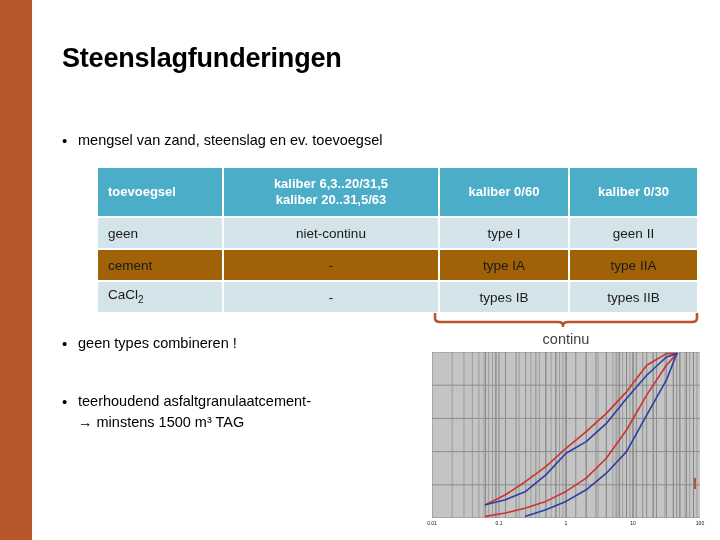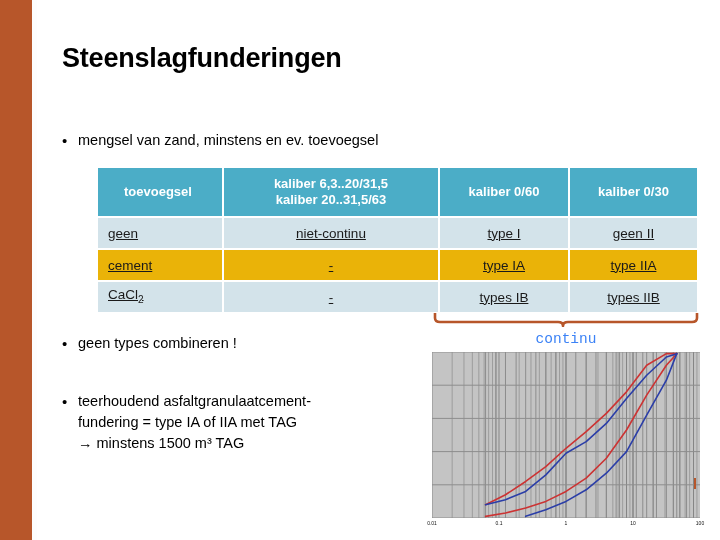--- a/index.html
+++ b/index.html
@@ -99,37 +99,36 @@
     font-size: 13px;
     font-weight: bold;
     line-height: 16px;
     height: 48px;
     vertical-align: middle;
     text-align: center;
     font-family: "Liberation Sans", sans-serif;
   }
   .tbl th.th-left {
     text-align: left;
-    padding-left: 26px;
+    padding-left: 10px;
   }
   .tbl td {
     font-size: 13.5px;
     line-height: 17px;
     height: 30px;
     vertical-align: middle;
     text-align: center;
     color: #1a1a1a;
-    text-decoration: underline;
   }
   .tbl td.c-left {
     text-align: left;
     padding-left: 10px;
   }
   .row-a td { background: #d3e3ea; }
-  .row-b td { background: #eab308; }
+  .row-b td { background: #a16207; }
   .cacl { color: #5c6d73; font-size: 14.5px; }
   .cacl sub { font-size: 10px; }
 
   .col1 { width: 124px; }
   .col2 { width: 214px; }
   .col3 { width: 128px; }
   .col4 { width: 127px; }
 
   
   .brace {
@@ -138,23 +137,23 @@
     top: 313px;
     width: 268px;
     height: 14px;
   }
   .brace-label {
     position: absolute;
     left: 432px;
     top: 331px;
     width: 268px;
     text-align: center;
-    font-family: Liberation Mono, monospace;
+    font-family: Liberation Sans, sans-serif;
     font-size: 14.5px;
-    color: #3b82f6;
+    color: #404040;
   }
 
   
   .chart-wrap {
     position: absolute;
     left: 432px;
     top: 352px;
     width: 268px;
     height: 184px;
   }
@@ -196,21 +195,21 @@
 
 <div id="slide">
 
   <div class="side-band"></div>
   <div class="side-band-gap"></div>
 
   <div class="title">Steenslagfunderingen</div>
 
   <div class="bullet" id="bullet-1">
     <span class="dot">•</span>
-    <span class="btext">mengsel van zand, minstens en ev. toevoegsel</span>
+    <span class="btext">mengsel van zand, steenslag en ev. toevoegsel</span>
   </div>
 
   <table class="tbl">
     <colgroup>
       <col class="col1">
         <col class="col2">
         <col class="col3">
         <col class="col4">
     </colgroup>
     <thead>
@@ -253,21 +252,20 @@
 
   <div class="bullet" id="bullet-2">
     <span class="dot">•</span>
     <span class="btext">geen types combineren !</span>
   </div>
 
   <div class="bullet" id="bullet-3">
     <span class="dot">•</span>
     <span class="btext">
       <span class="indent-line">teerhoudend asfaltgranulaatcement-</span>
-      <span class="indent-line">fundering = type IA of IIA met TAG</span>
       <span class="indent-line">→ minstens 1500 m³ TAG</span>
     </span>
   </div>
 
   <div class="chart-wrap">
     <div class="chart-plot">
       <svg id="chart-svg" width="268" height="166" viewBox="0 0 268 166">
           <line x1="0" y1="0" x2="0" y2="166" stroke="#8d8d8d" stroke-width="1.1"></line>
           <line x1="20.169009709486744" y1="0" x2="20.169009709486744" y2="166" stroke="#8d8d8d" stroke-width="0.7"></line>
           <line x1="31.96712406621738" y1="0" x2="31.96712406621738" y2="166" stroke="#8d8d8d" stroke-width="0.7"></line>

